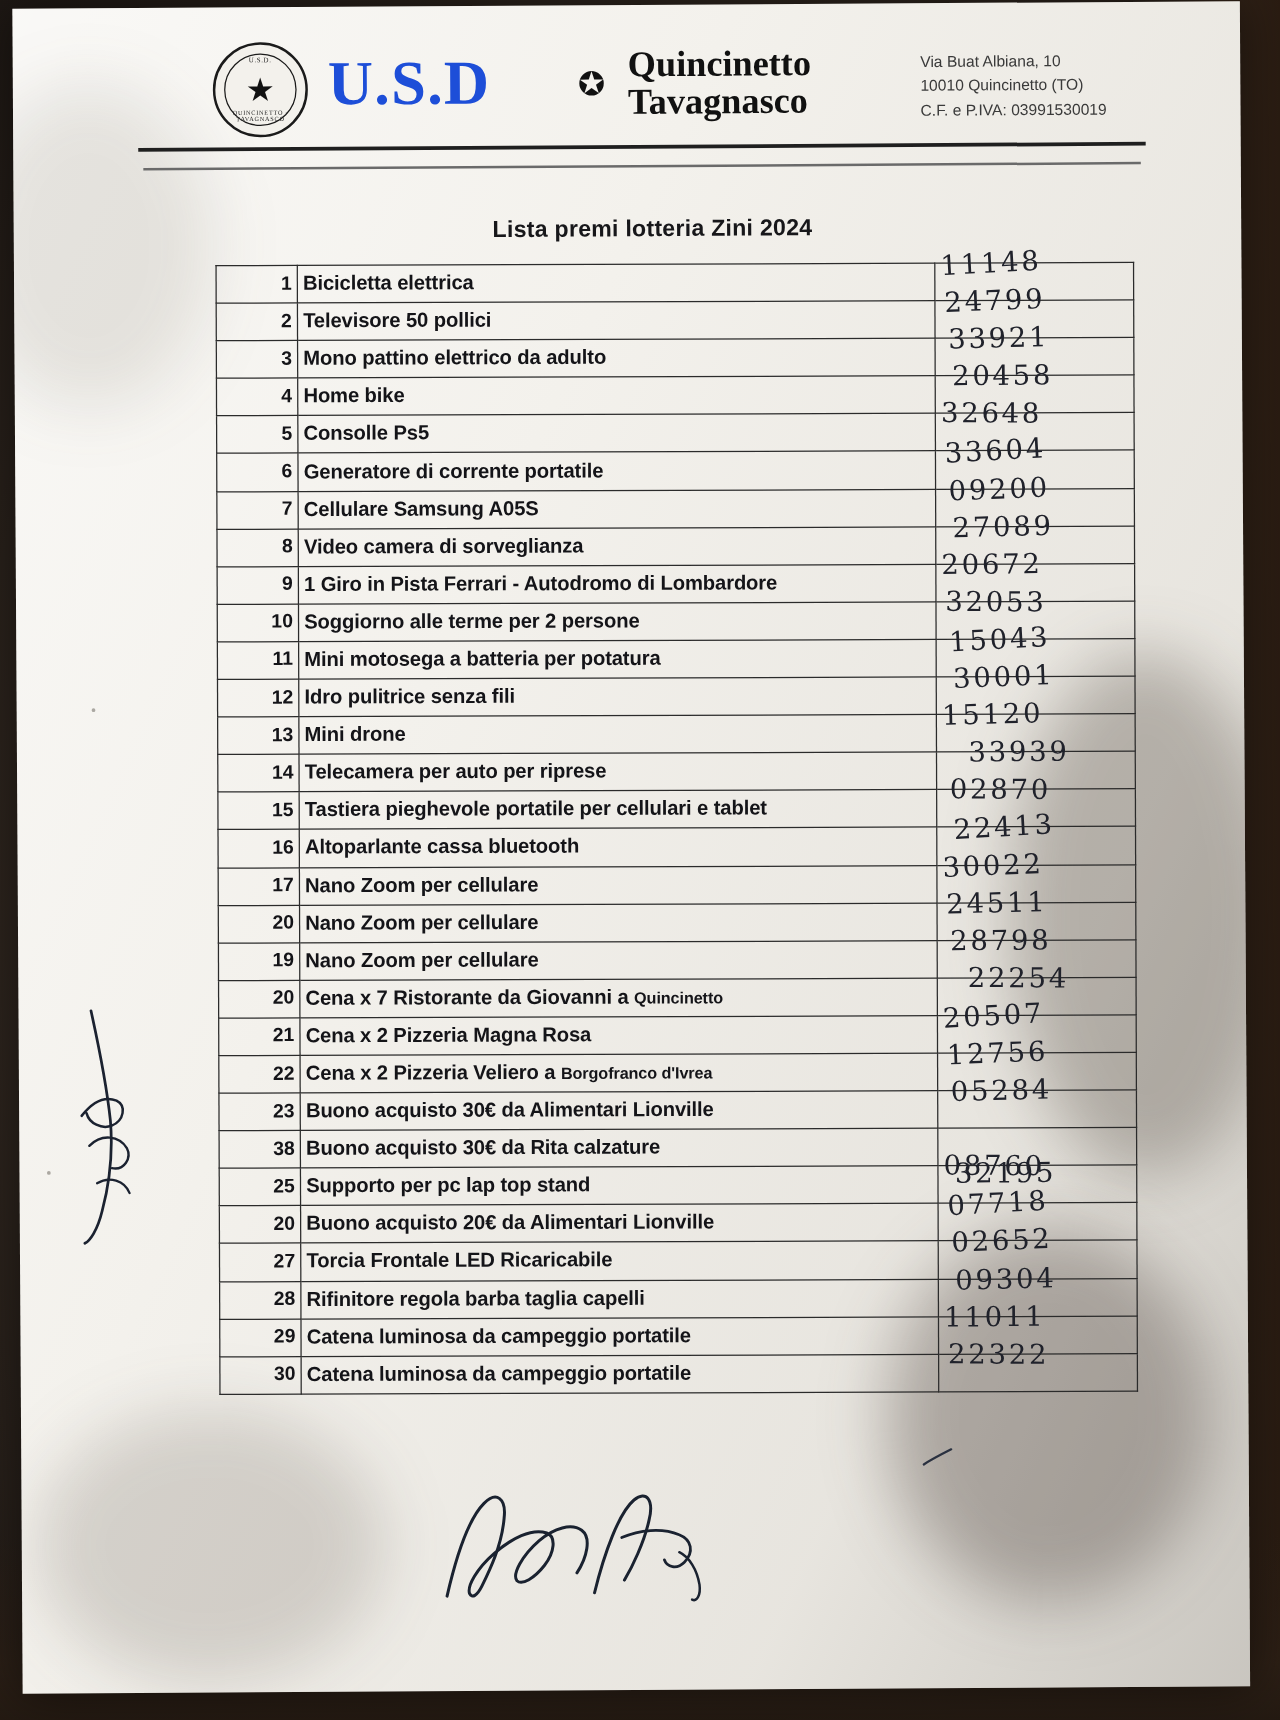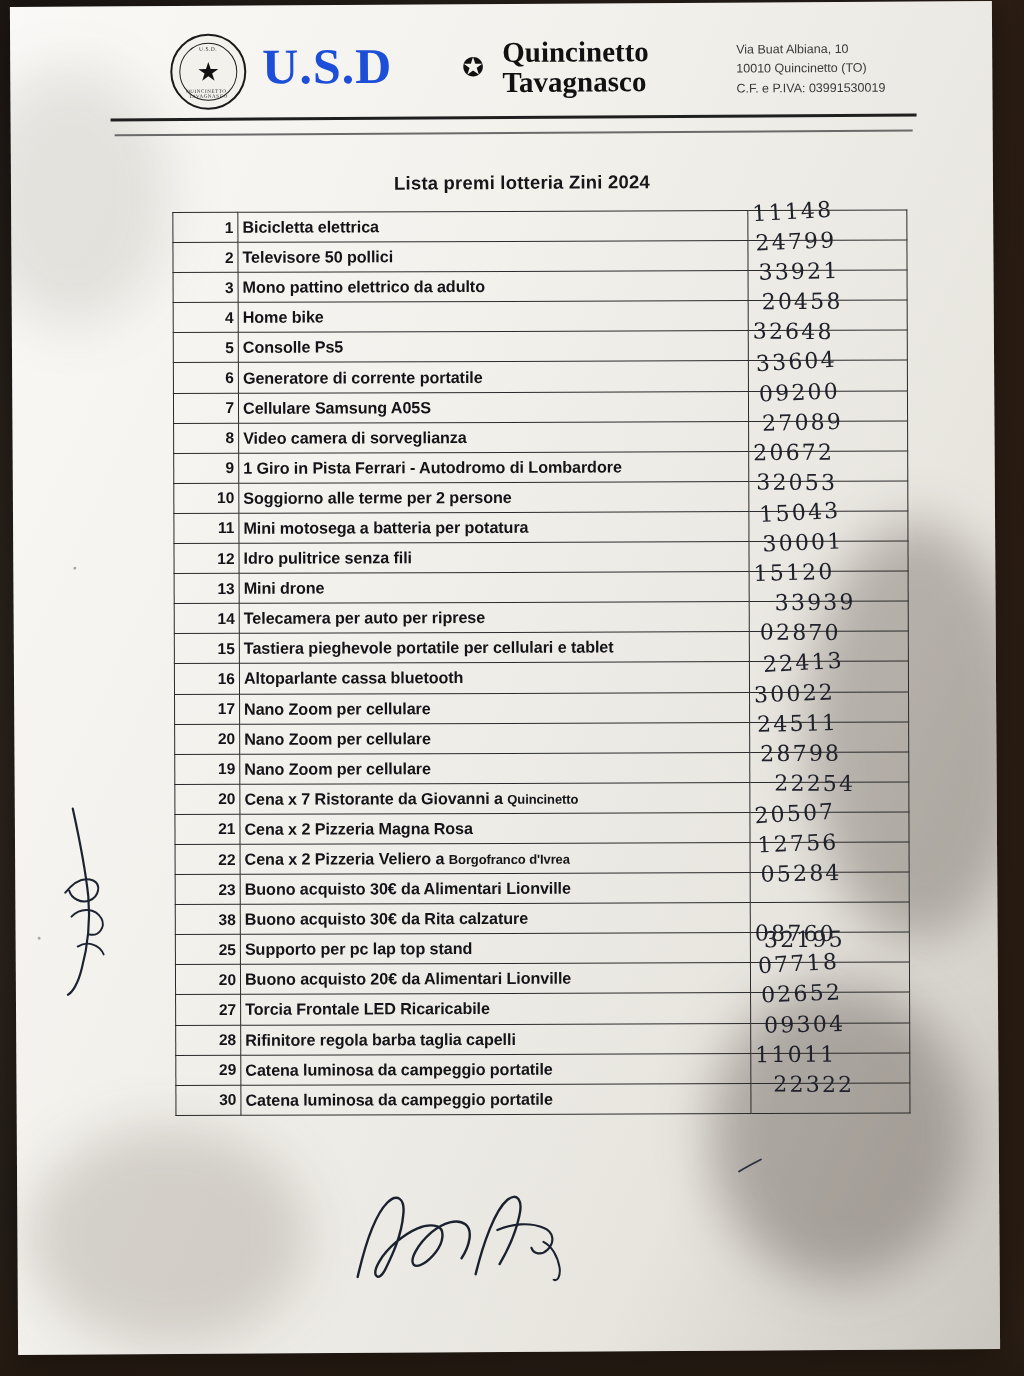--- a/index.html
+++ b/index.html
@@ -498,21 +498,21 @@
           <td class="col-num">29</td>
           <td class="col-prize"><span>Catena luminosa da campeggio portatile</span></td>
           <td class="col-ticket">
             <span class="hand" style="transform: rotate(-0.3deg); left: 4px;">11011</span>
           </td>
         </tr>
         <tr>
           <td class="col-num">30</td>
           <td class="col-prize"><span>Catena luminosa da campeggio portatile</span></td>
           <td class="col-ticket">
-            <span class="hand" style="transform: rotate(0.6deg); left: 22px;">22322</span>
+            <span class="hand" style="transform: rotate(0.6deg); left: 7px;">22322</span>
           </td>
         </tr>
       </tbody>
   </table>
 
   <svg class="sig-left" viewBox="0 0 70 210">
     <path d="M18 12 C24 40, 30 70, 33 100 C35 126, 32 150, 26 172 C22 188, 16 196, 12 198" fill="none" stroke="#1b2230" stroke-width="2.2" stroke-linecap="round"></path>
     <path d="M10 96 C18 86, 28 80, 38 84 C46 88, 44 100, 34 104 C26 107, 16 102, 14 94" fill="none" stroke="#1b2230" stroke-width="2" stroke-linecap="round"></path>
     <path d="M16 120 C26 110, 40 112, 46 122 C50 130, 44 140, 34 138" fill="none" stroke="#1b2230" stroke-width="1.9" stroke-linecap="round"></path>
     <path d="M22 150 C32 144, 44 148, 48 158" fill="none" stroke="#1b2230" stroke-width="1.8" stroke-linecap="round"></path>

